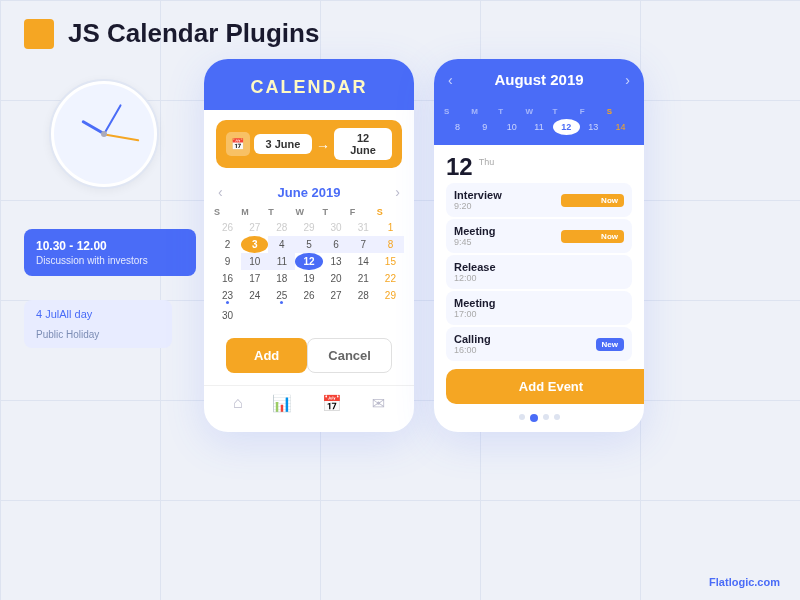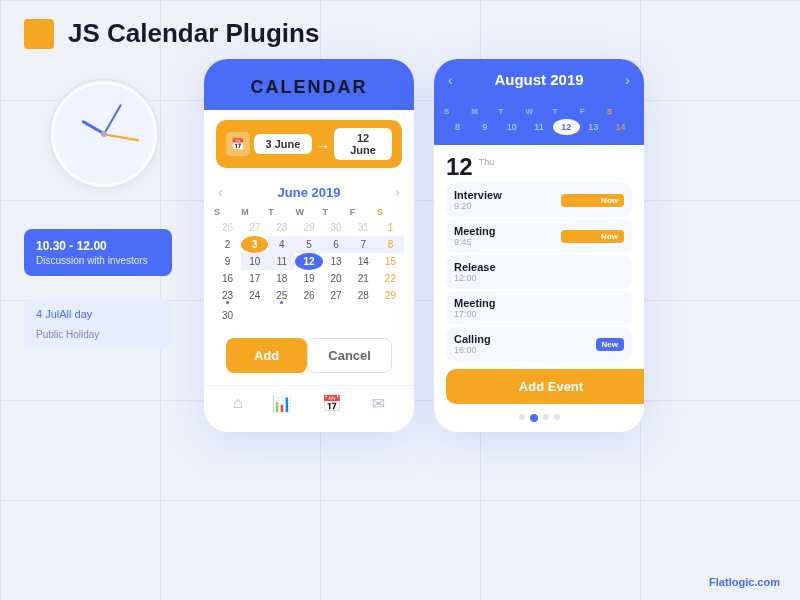--- a/index.html
+++ b/index.html
@@ -126,21 +126,21 @@
       transform: rotate(100deg);
       z-index: 2;
     }
 
     
     .event-card {
       background: #4a6cf7;
       border-radius: 8px;
       padding: 10px 12px;
       color: #fff;
-      width: 148px;
+      width: 172px;
     }
     .event-card .time {
       font-size: 12px;
       font-weight: 700;
       margin-bottom: 2px;
     }
     .event-card .desc {
       font-size: 10px;
       opacity: 0.85;
     }
@@ -174,21 +174,21 @@
     .calendar-phone {
       width: 210px;
     }
 
     .calendar-header {
       background: #4a6cf7;
       padding: 18px 0 12px 0;
       text-align: center;
     }
     .calendar-header-title {
-      color: #0f172a;
+      color: #fef9c3;
       font-size: 18px;
       font-weight: 700;
       letter-spacing: 2px;
     }
 
     .date-range-bar {
       background: #f5a623;
       margin: 10px 12px;
       border-radius: 10px;
       padding: 8px 10px;

